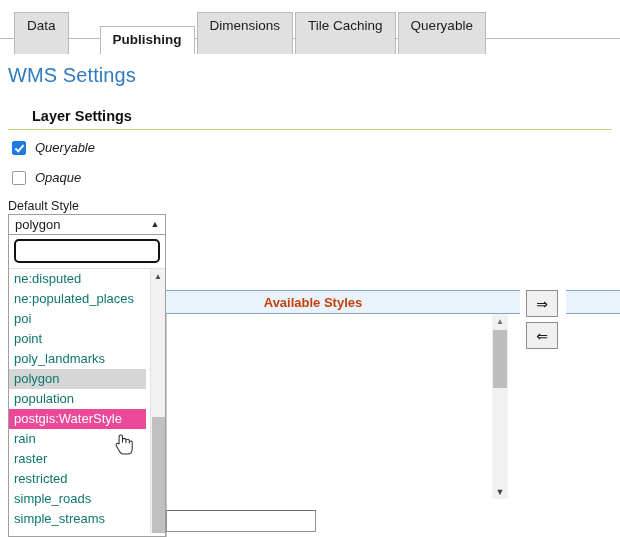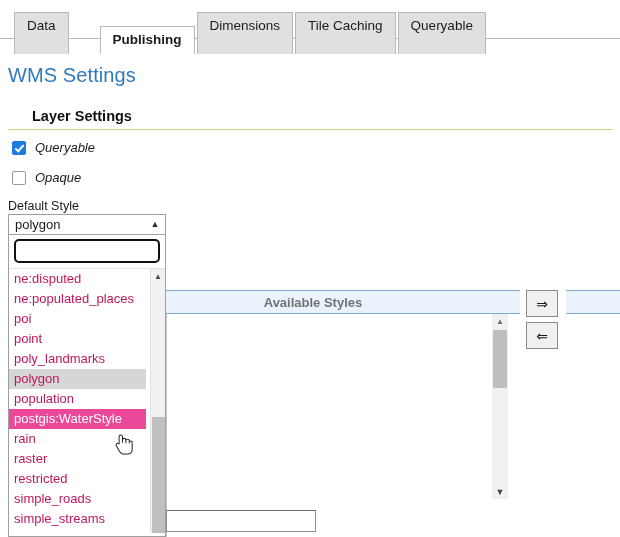--- a/index.html
+++ b/index.html
@@ -204,21 +204,21 @@
     position: relative;
     height: 264px;
     overflow: hidden;
     border-top: 1px solid #e2e2e2;
   }
   .dd-item {
     height: 20px;
     line-height: 20px;
     padding-left: 5px;
     font-size: 13px;
-    color: #be185d;
+    color: #0f766e;
     white-space: nowrap;
     cursor: pointer;
     box-sizing: border-box;
     width: 137px;
   }
   .dd-item.current {
     background: #d6d6d6;
   }
   .dd-item.hover {
     background: #ec4899;
@@ -273,21 +273,21 @@
     border-top: 1px solid #7fa8ce;
     border-bottom: 1px solid #7fa8ce;
     box-sizing: border-box;
     display: flex;
     align-items: center;
     justify-content: center;
   }
   .picker-header-text {
     font-size: 13px;
     font-weight: bold;
-    color: #737373;
+    color: #c2410c;
     margin-left: -60px;
   }
   .picker-body {
     position: absolute;
     left: 0;
     top: 24px;
     width: 354px;
     height: 185px;
     background: #ffffff;
     border-left: 1px solid #c8c8c8;

